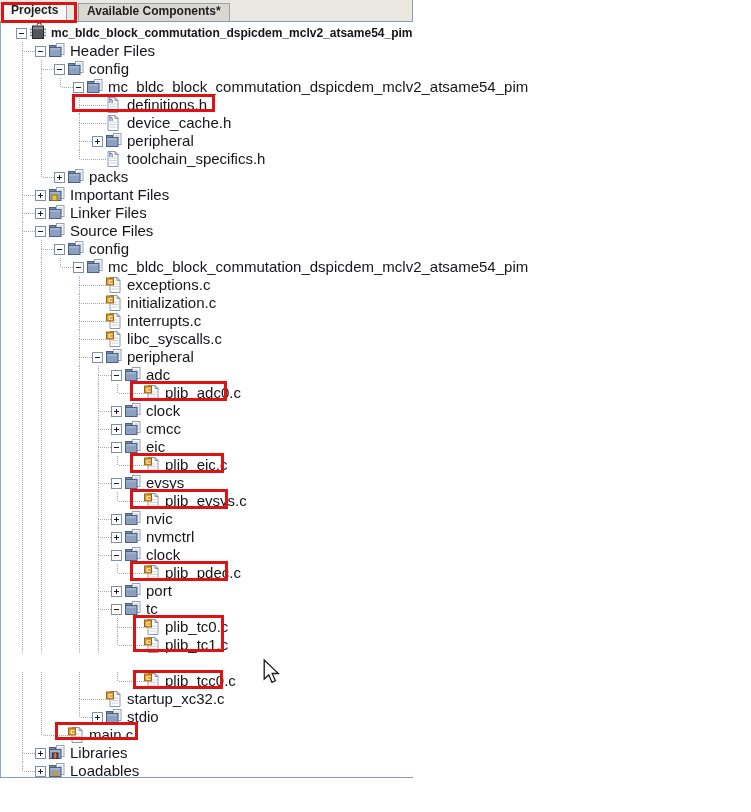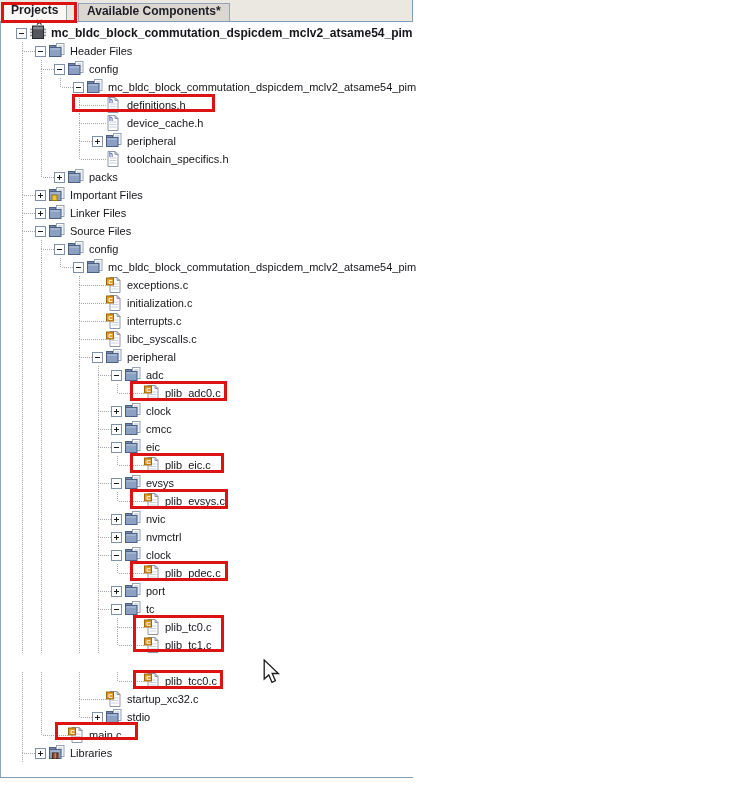--- a/index.html
+++ b/index.html
@@ -21,21 +21,21 @@
   .vline{position:absolute;width:1px;
          background-image:repeating-linear-gradient(to bottom,#a7a7a7 0 1px,transparent 1px 2px);}
   .hline{position:absolute;height:1px;top:9px;
          background-image:repeating-linear-gradient(to right,#a7a7a7 0 1px,transparent 1px 2px);}
   .expander{position:absolute;top:4px;width:11px;height:11px;background:#ffffff;
             border:1px solid #7e90a8;box-sizing:border-box;}
   .expander i{position:absolute;background:#1c1c1c;}
   .expander .hbar{left:2px;right:2px;top:4px;height:1px;}
   .expander .vbar{top:2px;bottom:2px;left:4px;width:1px;}
   .icon{position:absolute;top:1px;width:16px;height:16px;}
-  .lbl{position:absolute;top:0;height:18px;line-height:18px;font-size:11px;color:#15151b;
+  .lbl{position:absolute;top:0;height:18px;line-height:18px;font-size:15px;color:#15151b;
        white-space:nowrap;padding:0 3px;}
   .lbl.bold{font-weight:bold;font-size:12px;}
   .lbl.sel{color:#ffffff;}
   
   .annot{position:absolute;box-sizing:border-box;pointer-events:none;z-index:6;}
   .cursor{position:absolute;z-index:9;pointer-events:none;}
 </style>
 </head>
 <body>
 
@@ -909,20 +909,42 @@
               <line x1="9" y1="9" x2="13.5" y2="9"></line>
             </g>
     <rect x="0.5" y="2.5" width="6" height="3" fill="#7789a9" stroke="#4d5f85"></rect>
     <rect x="0.5" y="4.5" width="11.5" height="9" fill="#8ca1c1" stroke="#4d5f85"></rect>
     <line x1="1.5" y1="6" x2="11" y2="6" stroke="#b7c6dc"></line>
       <rect x="3.5" y="8" width="5.5" height="5.5" fill="#8a4836" stroke="#54291e"></rect>
             <line x1="6.2" y1="8" x2="6.2" y2="13.5" stroke="#c9a08f"></line>
           </svg></span>
         <span class="lbl" style="left: 55px;">Libraries</span>
       </div>
+      <div class="row" style="top: 740px;">
+        <div class="vline" style="left: 10px; top: 0px; height: 9px;"></div>
+        <div class="hline" style="left: 12px; width: 11px;"></div>
+        <div class="expander" style="left: 23px;">
+          <i class="hbar"></i>
+          <i class="vbar"></i>
+        </div>
+        <span class="icon" style="left: 37px;"><svg width="16" height="15" viewBox="0 0 16 15">
+            <rect x="7.5" y="0.5" width="7.5" height="11" fill="#fcfdfe" stroke="#96a1b2"></rect>
+    <g stroke="#b6bfcc">
+              <line x1="9" y1="3" x2="13.5" y2="3"></line>
+              <line x1="9" y1="5" x2="13.5" y2="5"></line>
+              <line x1="9" y1="7" x2="13.5" y2="7"></line>
+              <line x1="9" y1="9" x2="13.5" y2="9"></line>
+            </g>
+    <rect x="0.5" y="2.5" width="6" height="3" fill="#7789a9" stroke="#4d5f85"></rect>
+    <rect x="0.5" y="4.5" width="11.5" height="9" fill="#8ca1c1" stroke="#4d5f85"></rect>
+    <line x1="1.5" y1="6" x2="11" y2="6" stroke="#b7c6dc"></line>
+      <text x="2.6" y="13.4" font-size="6.5" font-weight="bold" fill="#e78c00" font-family="'DejaVu Sans Mono',monospace">01</text>
+          </svg></span>
+        <span class="lbl" style="left: 55px;">Loadables</span>
+      </div>
     </div>
 
   <div id="annots">
       <div class="annot" style="left: 1px; top: 2px; width: 76px; height: 21px; border: 3px solid rgb(221, 18, 18);"></div>
       <div class="annot" style="left: 72px; top: 94px; width: 143px; height: 18px; border: 3px solid rgb(221, 18, 18);"></div>
       <div class="annot" style="left: 130px; top: 381px; width: 97px; height: 20px; border: 3px solid rgb(221, 18, 18);"></div>
       <div class="annot" style="left: 130px; top: 453px; width: 94px; height: 20px; border: 3px solid rgb(221, 18, 18);"></div>
       <div class="annot" style="left: 130px; top: 489px; width: 98px; height: 20px; border: 3px solid rgb(221, 18, 18);"></div>
       <div class="annot" style="left: 130px; top: 561px; width: 98px; height: 20px; border: 3px solid rgb(221, 18, 18);"></div>
       <div class="annot" style="left: 133px; top: 615px; width: 91px; height: 37px; border: 3px solid rgb(221, 18, 18);"></div>

